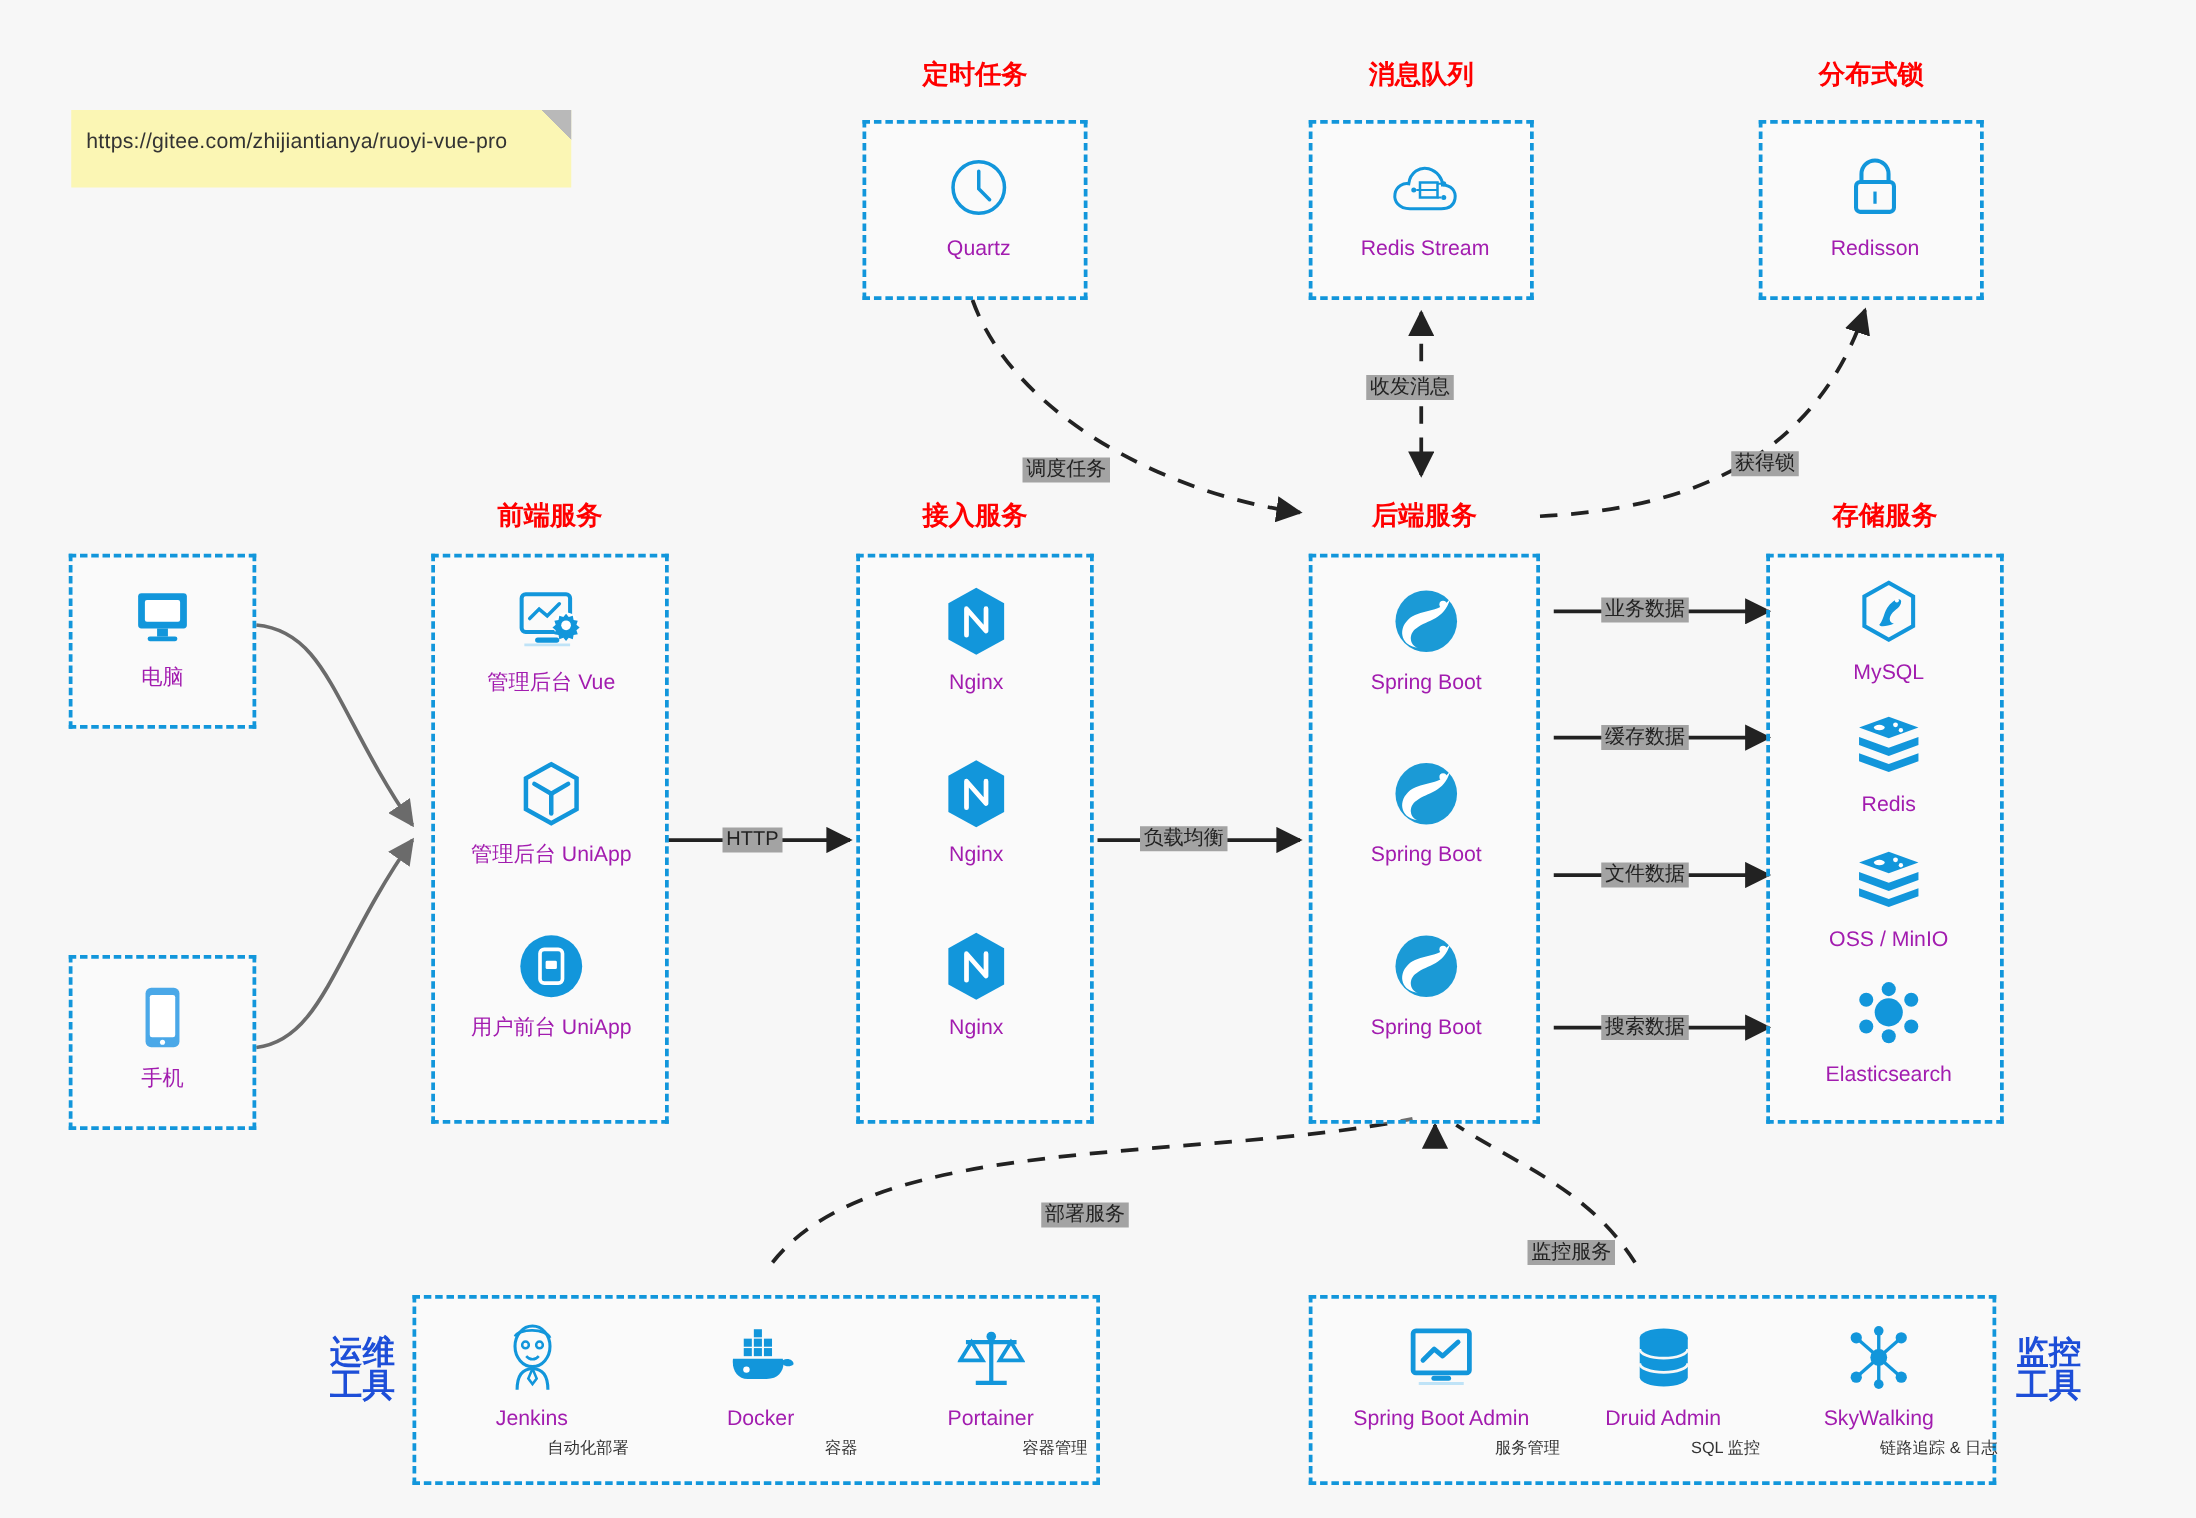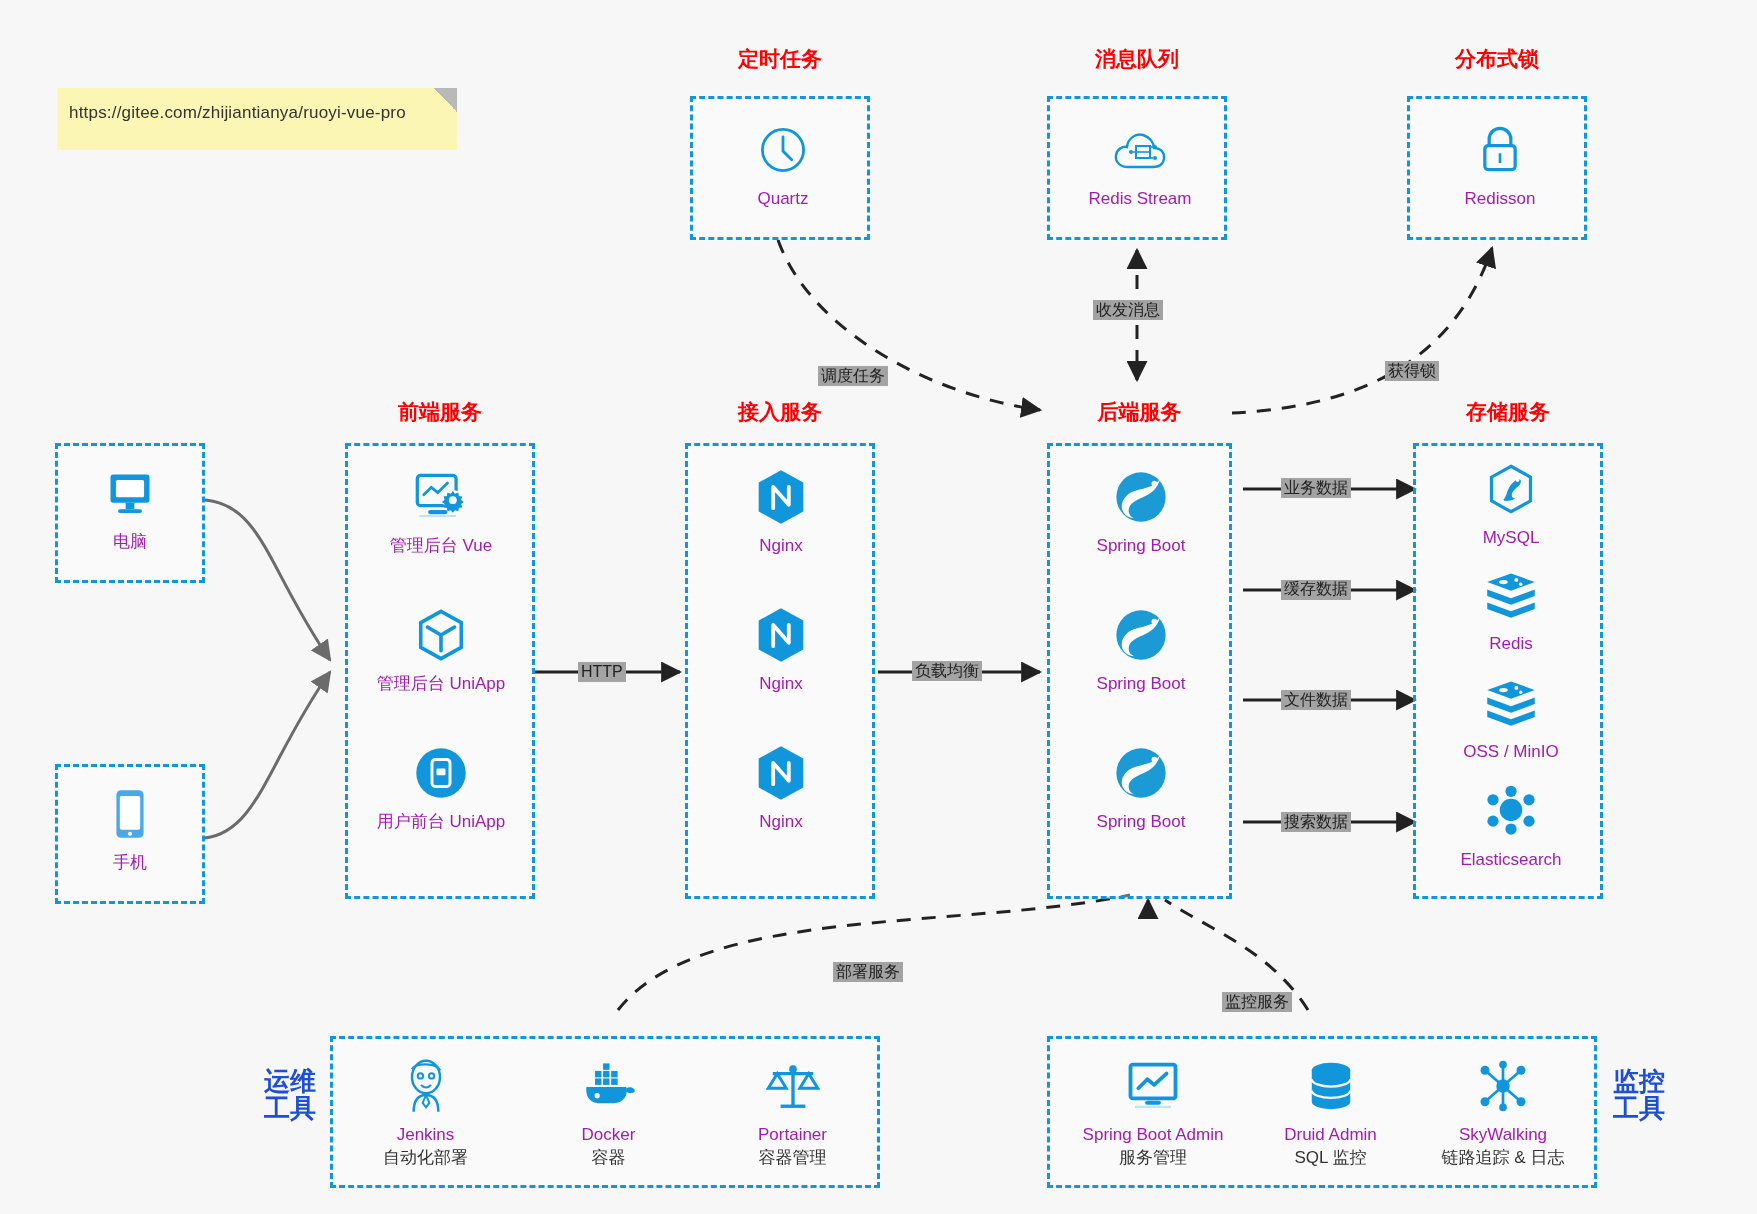--- a/index.html
+++ b/index.html
@@ -50,21 +50,21 @@
   
   .node{
     position:absolute;
     text-align:center;
     width:150px;
   }
   .node .ico{height:58px;display:flex;align-items:center;justify-content:center;}
   .node .lbl{
     font-size:17px;color:#a21caf;margin-top:8px;line-height:23px;white-space:nowrap;
   }
-  .node .lbl2{font-size:17px;color:#333;line-height:23px;white-space:nowrap;}
+  .node .lbl2{font-size:13px;color:#333;line-height:23px;white-space:nowrap;text-align:right;}
 
   
   .edge-label{
     position:absolute;font-size:16px;color:#222;background:#a3a3a3;
     padding:0 3px;white-space:nowrap;line-height:20px;
   }
   .edge-label.cn{font-size:16px;}
 </style>
 </head>
 <body>

